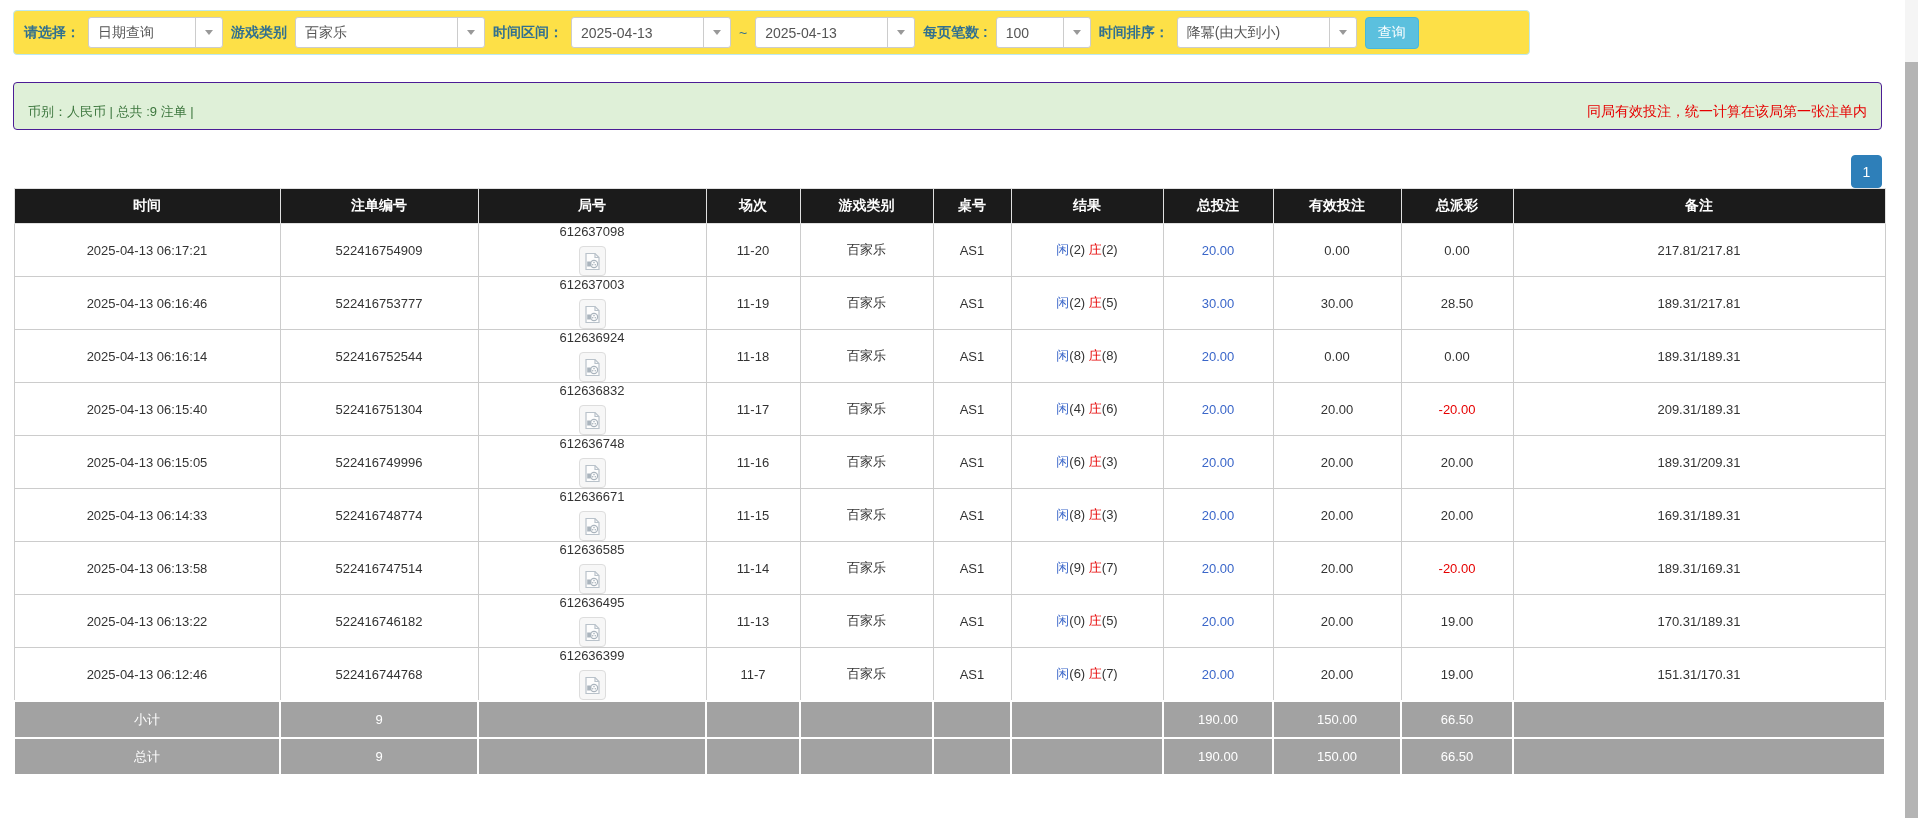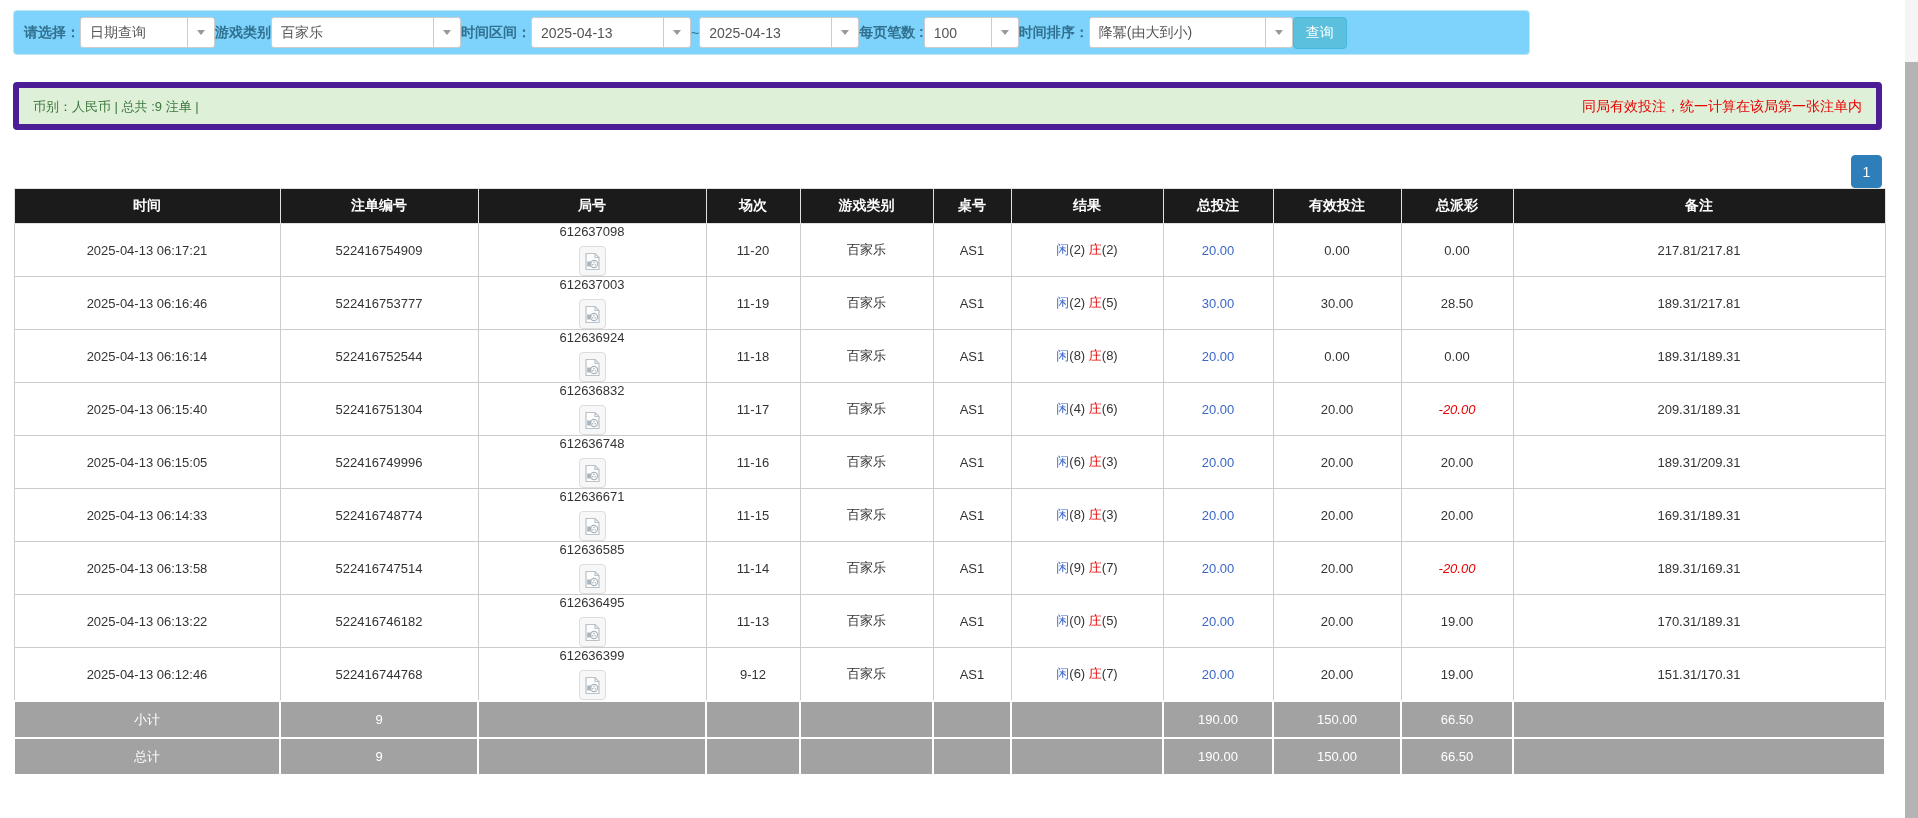--- a/index.html
+++ b/index.html
@@ -1,40 +1,40 @@
 <!DOCTYPE html>
 <html><head>
 <meta charset="utf-8">
 <style>
   * { margin:0; padding:0; box-sizing:border-box; }
   html,body { width:1918px; height:818px; background:#fff; overflow:hidden;
               font-family:"Liberation Sans","DejaVu Sans",sans-serif; position:relative; }
   .page { position:absolute; top:0; left:13px; width:1871px; }
 
   
-  .filter-panel { margin-top:10px; width:1517px; height:45px; background:#7dd3fc;
+  .filter-panel { margin-top:10px; width:1517px; height:45px; background:#fde047;
                   border:1px solid #bce8f1; border-radius:4px; display:flex; align-items:center;
-                  padding:0 10px; }
+                  padding:0 10px; gap:8px; }
   .flabel { color:#31708f; font-weight:bold; font-size:14px; white-space:nowrap; }
   .tilde { color:#31708f; font-size:14px; }
   .sel { background:#fff; border:1px solid #ccc; border-radius:3px; height:31px;
          display:flex; align-items:stretch; }
   .sel-text { flex:1; display:flex; align-items:center; padding:6px 9px; font-size:14px;
               color:#555; white-space:nowrap; overflow:hidden; }
   .sel-arrow { width:27px; border-left:1px solid #ccc; display:flex; align-items:center;
                justify-content:center; }
   .sel-arrow::after { content:''; width:0; height:0; border-left:4px solid transparent;
                border-right:4px solid transparent; border-top:5px solid #999; }
   .btn-query { height:32px; min-width:52px; padding:0 12px; background:#5bc0de;
                border:1px solid #46b8da; border-radius:4px; color:#fff; font-size:14px;
                cursor:pointer; }
 
   
   .summary-bar { margin-top:27px; width:1869px; height:48px; background:#dff0d8;
-                 border:6px solid #4c1d95; border-radius:4px; display:flex;
+                 border:1px solid #4c1d95; border-radius:4px; display:flex;
                  justify-content:space-between; align-items:flex-end; padding:6px 14px 8px 14px; }
   .summary-left { color:#3c763d; font-size:13px; }
   .summary-right { color:#e60000; font-size:14px; }
 
   
   .pager-row { margin-top:25px; width:1869px; display:flex; justify-content:flex-end; }
   .page-btn { width:31px; height:33px; background:#2e7fb9; border:1px solid #2e7fb9;
               border-radius:4px; color:#fff; font-size:14px; display:flex;
               align-items:center; justify-content:center; cursor:pointer; }
 
@@ -46,21 +46,21 @@
        background:#fff; }
   .c0{width:266px}.c1{width:198px}.c2{width:228px}.c3{width:94px}.c4{width:133px}
   .c5{width:78px}.c6{width:152px}.c7{width:110px}.c8{width:128px}.c9{width:112px}.c10{width:372px}
   .round-cell { display:flex; align-items:center; justify-content:center; gap:7px;flex-direction:column; }
   .video-btn { width:27px; height:30px; background:#f7f7f7; border:1px solid #ddd;
                border-radius:4px; display:inline-flex; align-items:center; justify-content:center;
                cursor:pointer; }
   .blue { color:#3a66c9; }
   .red  { color:#e60000; }
   .link { color:#3a66c9; cursor:pointer; }
-  .neg  { color:#e60000;font-style:italic; }
+  .neg  { color:#e60000; }
   tr.sum td { height:37px; background:#a2a2a2; color:#fff; border:2px solid #fff; font-size:13px; }
 
   
   .scrollbar-track { position:absolute; top:0; right:0; width:13px; height:818px; background:#f5f5f5; }
   .scrollbar-thumb { position:absolute; top:62px; left:0; width:13px; height:756px; background:#b4b4b4; }
 </style>
 </head>
 <body>
 
 <div class="page">
@@ -85,21 +85,21 @@
     <div class="sel" style="width:160px">
       <span class="sel-text">2025-04-13</span>
       <span class="sel-arrow"></span>
     </div>
     <span class="flabel">每页笔数 :</span>
     <div class="sel" style="width:95px">
       <span class="sel-text">100</span>
       <span class="sel-arrow"></span>
     </div>
     <span class="flabel">时间排序：</span>
-    <div class="sel" style="width:204px">
+    <div class="sel" style="width:180px">
       <span class="sel-text">降冪(由大到小)</span>
       <span class="sel-arrow"></span>
     </div>
     <button class="btn-query">查询</button>
   </div>
 
   <div class="summary-bar">
     <span class="summary-left">币别：人民币 | 总共 :9 注单 |</span>
     <span class="summary-right">同局有效投注，统一计算在该局第一张注单内</span>
   </div>
@@ -406,21 +406,21 @@
             <path d="M11 1.5 V5.5 H15" fill="none" stroke="#b9c2ca" stroke-width="1.2"></path>
             <circle cx="10" cy="12" r="3.6" fill="none" stroke="#aab4bd" stroke-width="1.2"></circle>
             <circle cx="10" cy="10.6" r="0.8" fill="#aab4bd"></circle>
             <circle cx="8.7" cy="12.8" r="0.8" fill="#aab4bd"></circle>
             <circle cx="11.3" cy="12.8" r="0.8" fill="#aab4bd"></circle>
             <path d="M3.2 9.5 h3 l1.2 1 v3 l-1.2 1 h-3 z" fill="#aab4bd"></path>
           </svg>
         </span>
       </span>
     </td>
-    <td>9-12</td>
+    <td>11-7</td>
     <td>百家乐</td>
     <td>AS1</td>
     <td>
       <span class="blue rp-label">闲</span><span>(6)</span>
       <span class="red rb-label">庄</span><span>(7)</span>
     </td>
     <td><span class="link">20.00</span></td>
     <td>20.00</td>
     <td class="payout">19.00</td>
     <td>151.31/170.31</td>

